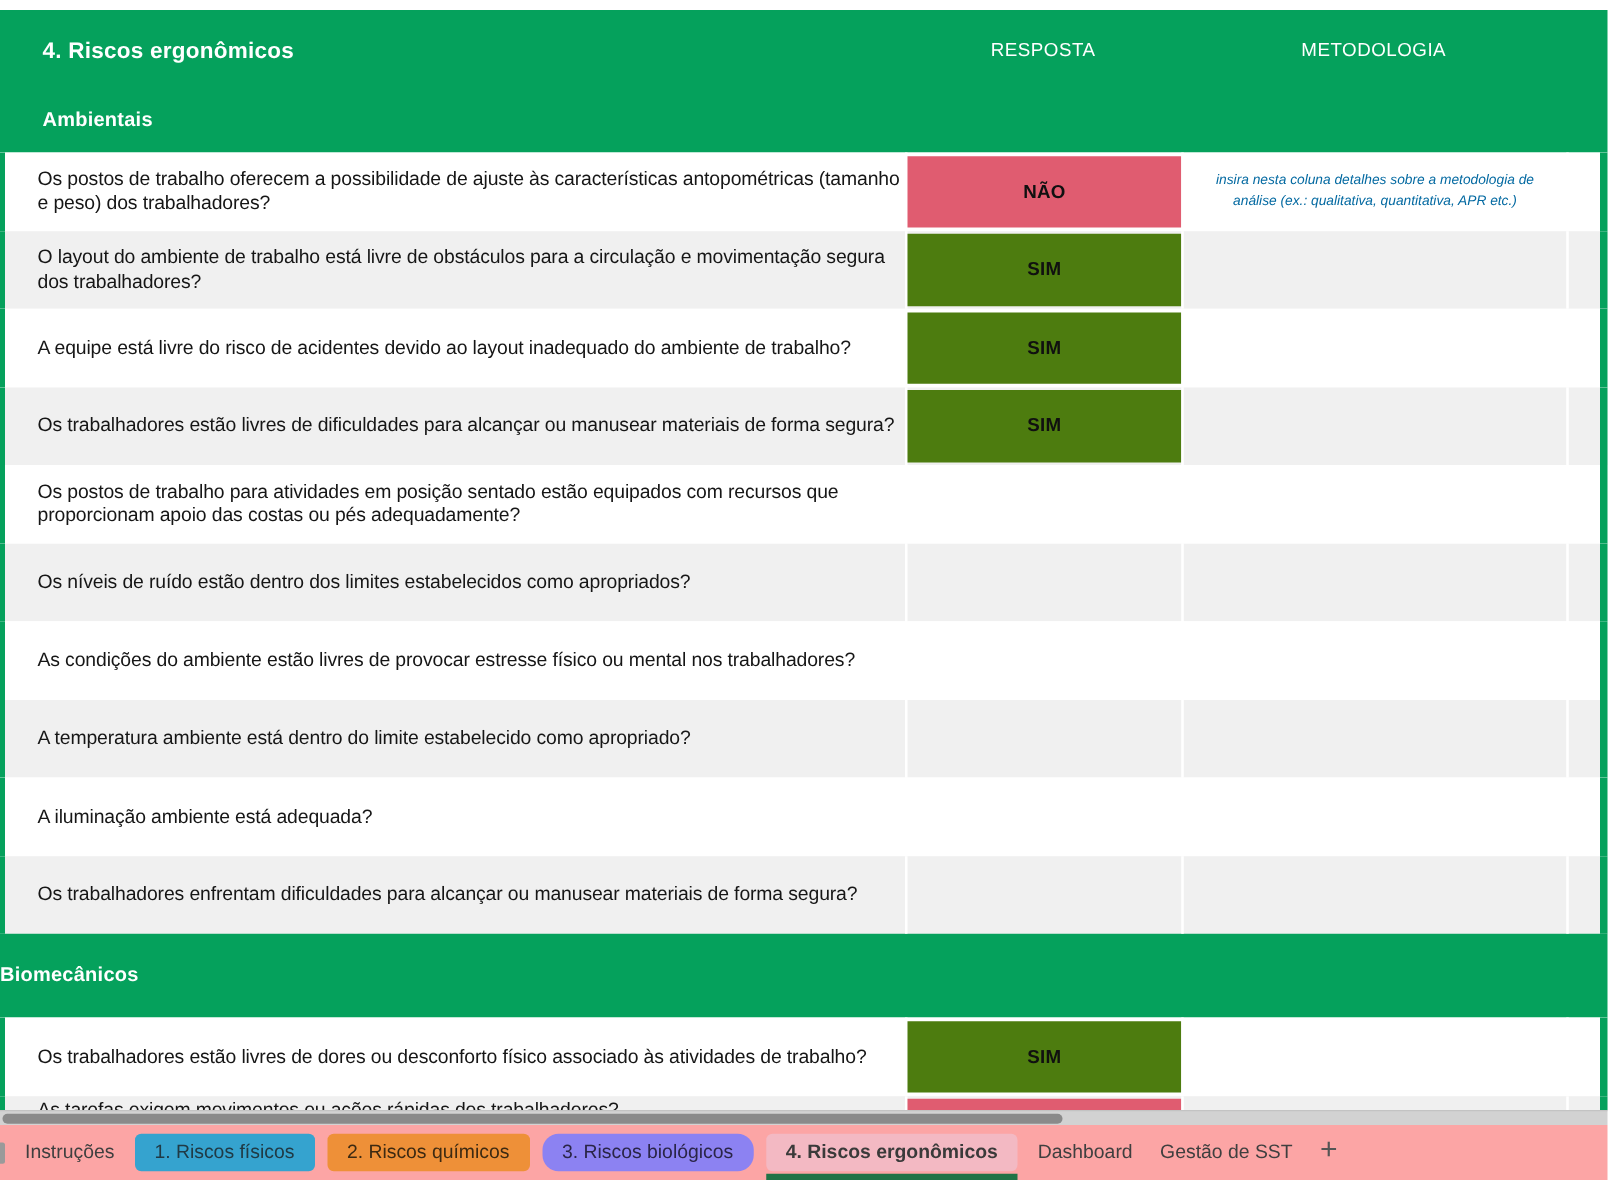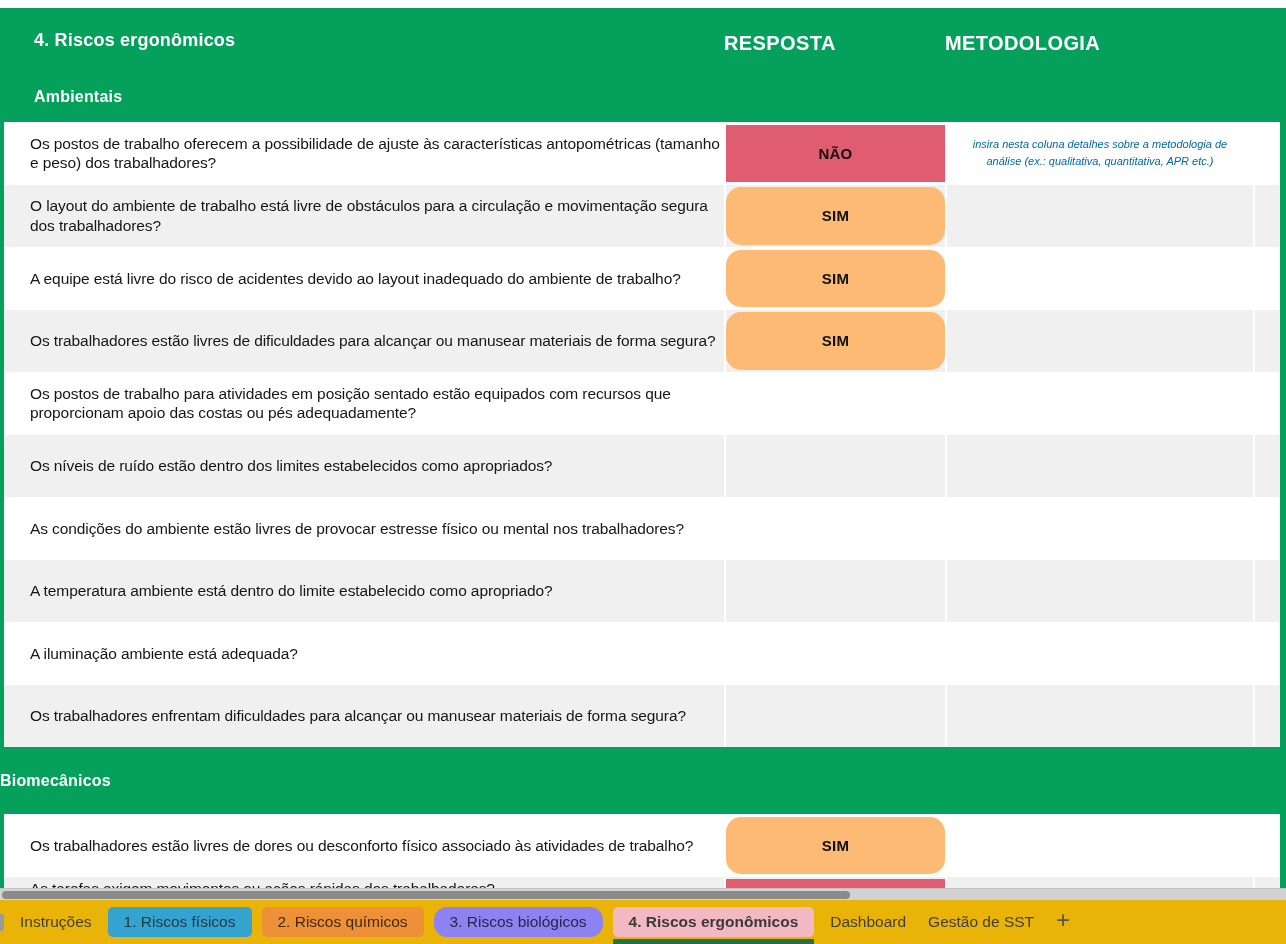--- a/index.html
+++ b/index.html
@@ -14,22 +14,22 @@
 
   
   .banner {
     position:absolute; top:8px; left:0; width:1286px; height:114px;
     background:#05a15c;
   }
   .banner .title {
     position:absolute; left:34px; top:22px;
     font-size:18px; font-weight:bold; color:#ffffff; letter-spacing:.2px;
   }
-  .banner .col-head { position:absolute; top:24px; 
-    font-size:20px; font-weight:bold; color:#ffffff; letter-spacing:.4px; }
+  .banner .col-head { position:absolute; top:24px; text-align:center;
+    font-size:15px; font-weight:normal; color:#ffffff; letter-spacing:.4px; }
   .banner .col-resposta    { left:724px; width:221px; }
   .banner .col-metodologia { left:945px; width:308px; }
   .banner .subsection {
     position:absolute; left:34px; top:80px;
     font-size:16px; font-weight:bold; color:#ffffff; letter-spacing:.2px;
   }
 
   
   .tbl { position:absolute; top:122px; left:0; width:1286px; }
   .row {
@@ -41,21 +41,21 @@
     width:720px; padding:2px 4px 2px 26px;
     display:flex; align-items:center;
     font-size:15.5px; line-height:19.5px; letter-spacing:-0.1px; color:#161616;
   }
   .a { width:221px; border-left:2px solid #ffffff; padding:0; }
   .fill {
     height:calc(100% - 5px); margin:2.5px 0;
     display:flex; align-items:center; justify-content:center;
     font-size:15px; font-weight:bold; color:#101010; letter-spacing:.2px;
   }
-  .ans-sim  { background:#fdba74;border-radius:15px; }
+  .ans-sim  { background:#4d7c0f; }
   .ans-nao  { background:#e05c70; }
   .ans-none { background:transparent; }
   .m {
     width:308px; border-left:2px solid #ffffff;
     display:flex; align-items:center; justify-content:center;
     padding:4px 12px; text-align:center;
   }
   .m .note { font-style:italic; font-size:11px; line-height:17px; color:#0369a1; }
   .x { width:27px; border-left:2px solid #ffffff; }
 
@@ -75,21 +75,21 @@
     background:#d2d2d2; border-top:1px solid #c3c3c3;
   }
   .hscroll .thumb {
     position:absolute; left:2px; top:2px; width:848px; height:8px;
     border-radius:4px; background:#8a8a8a;
   }
 
   
   .tabbar {
     position:absolute; top:900px; left:0; width:1286px; height:44px;
-    background:#eab308;
+    background:#fca5a5;
     display:flex; align-items:center; gap:10px; padding-left:14px;
   }
   .sheetlist-sliver {
     position:absolute; left:0; top:14px; width:4px; height:17px;
     background:#9a9a9a; border-radius:0 2px 2px 0;
   }
   .tab {
     font-size:15.5px; white-space:nowrap; cursor:default;
     padding:6px 16px; border-radius:5px; position:relative;
   }

